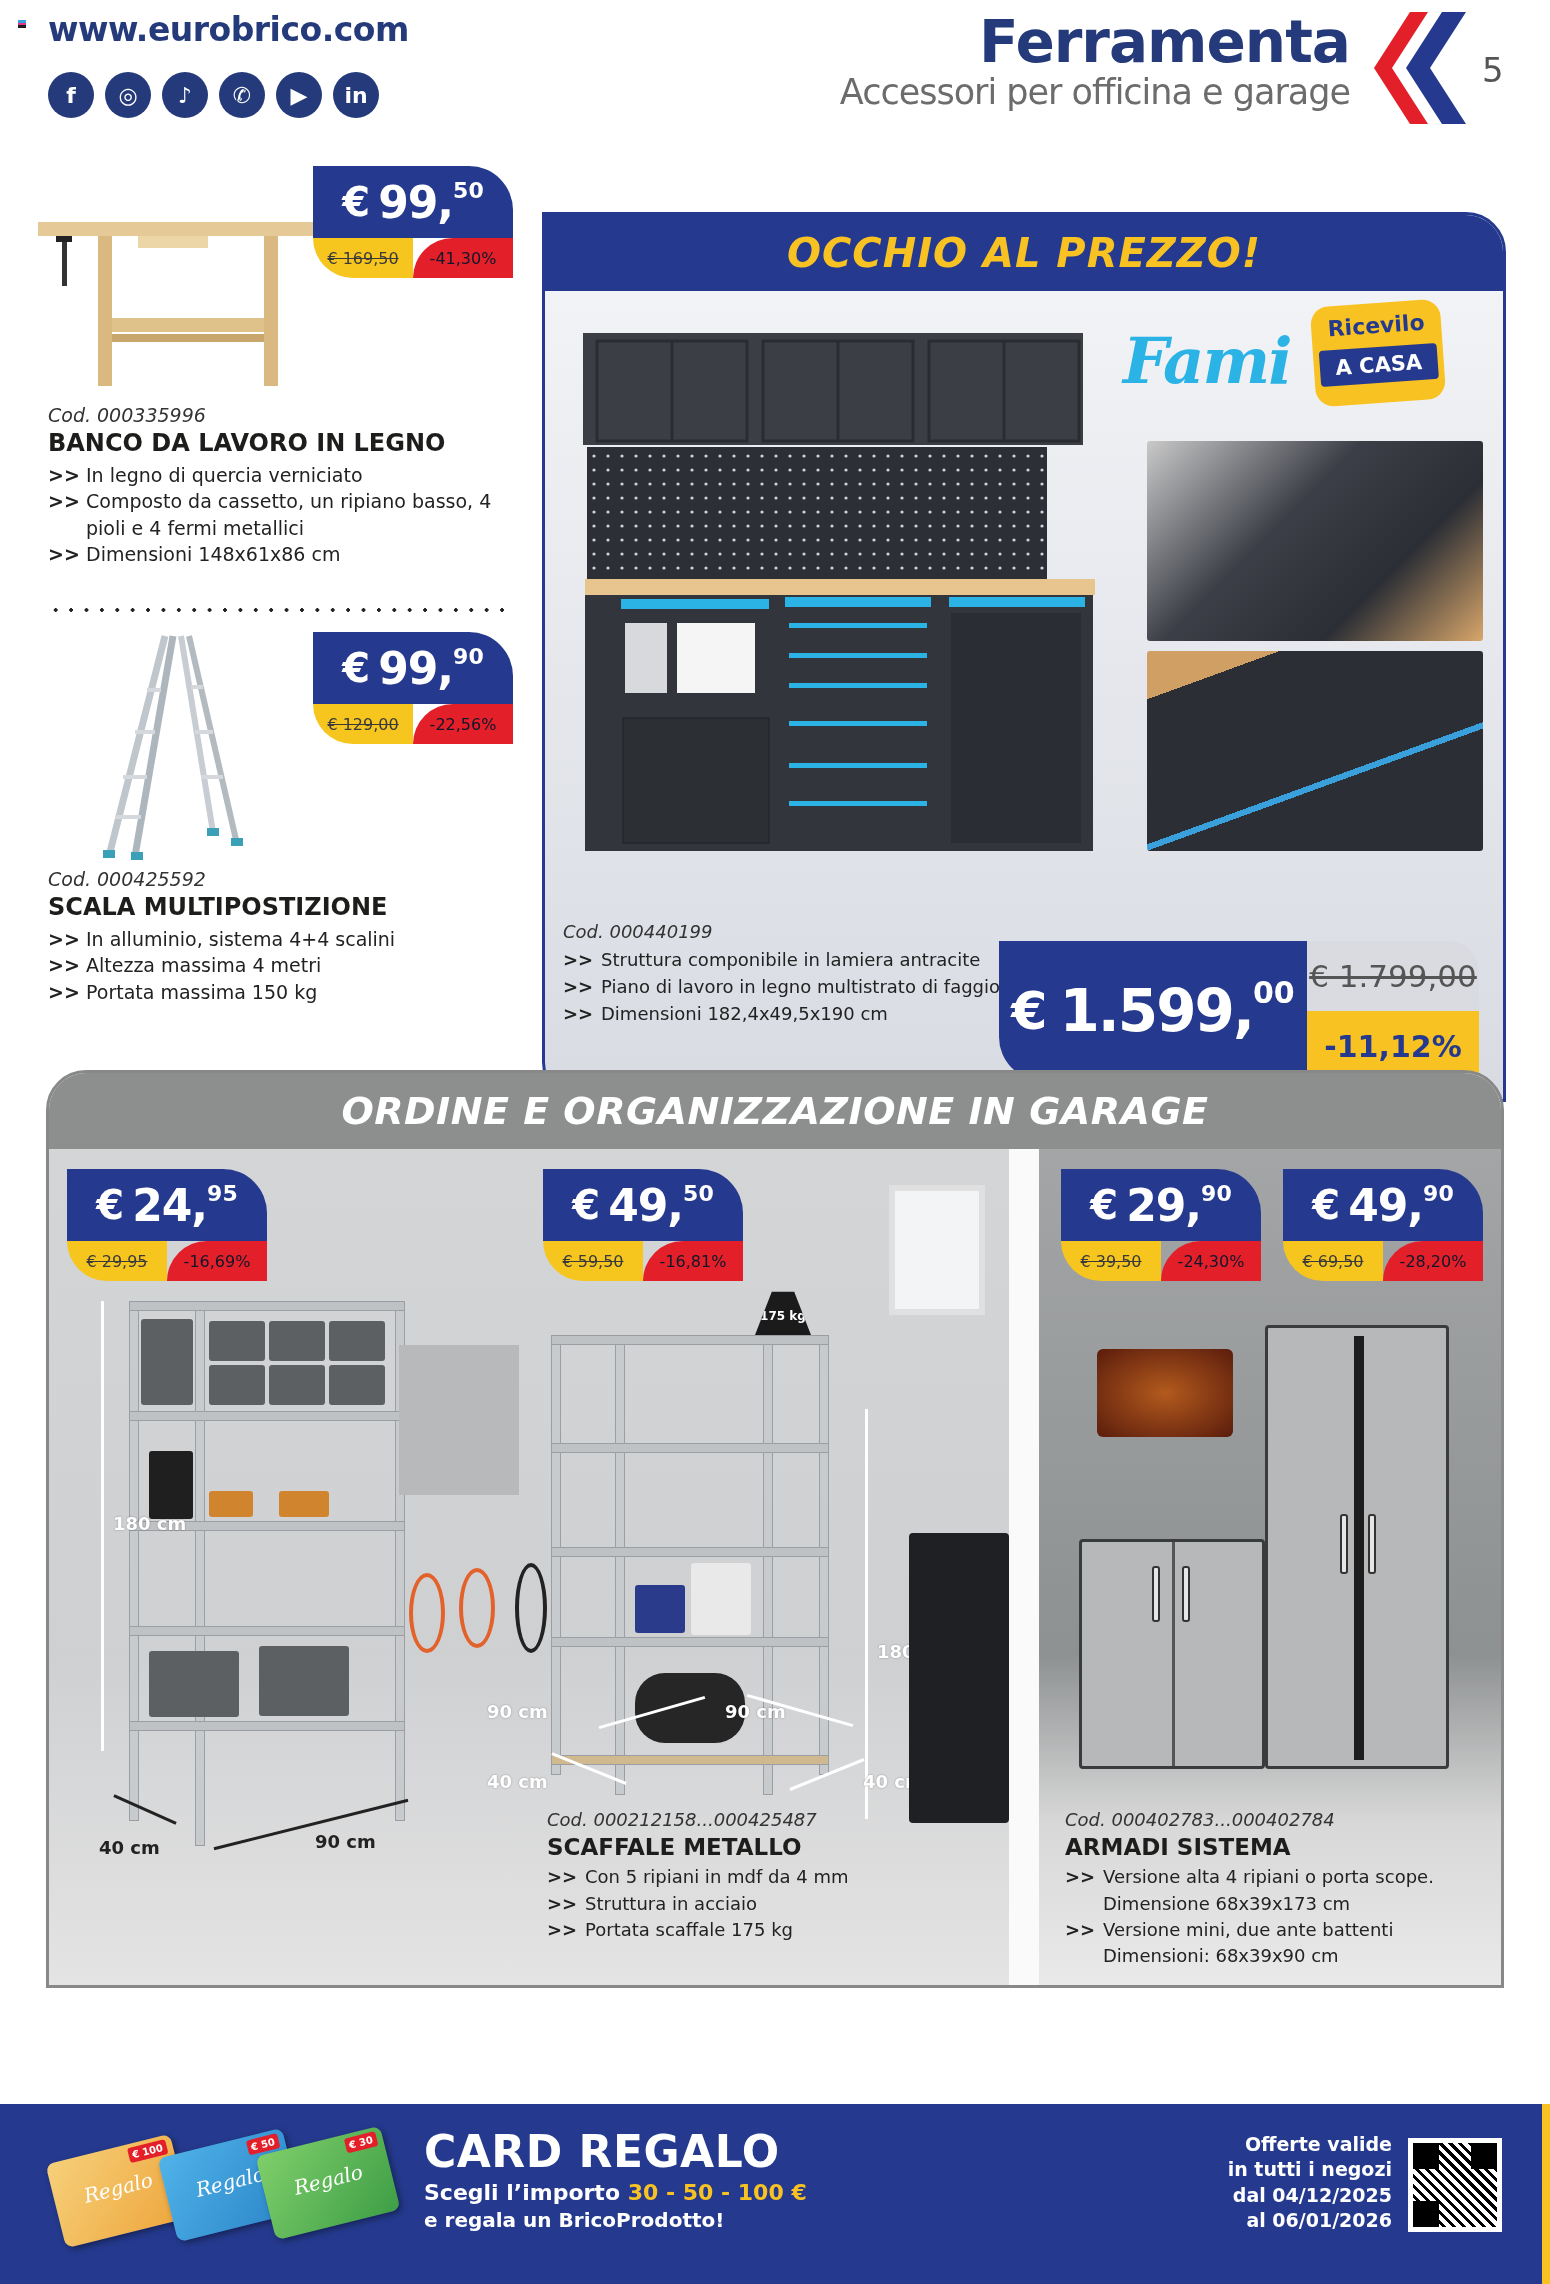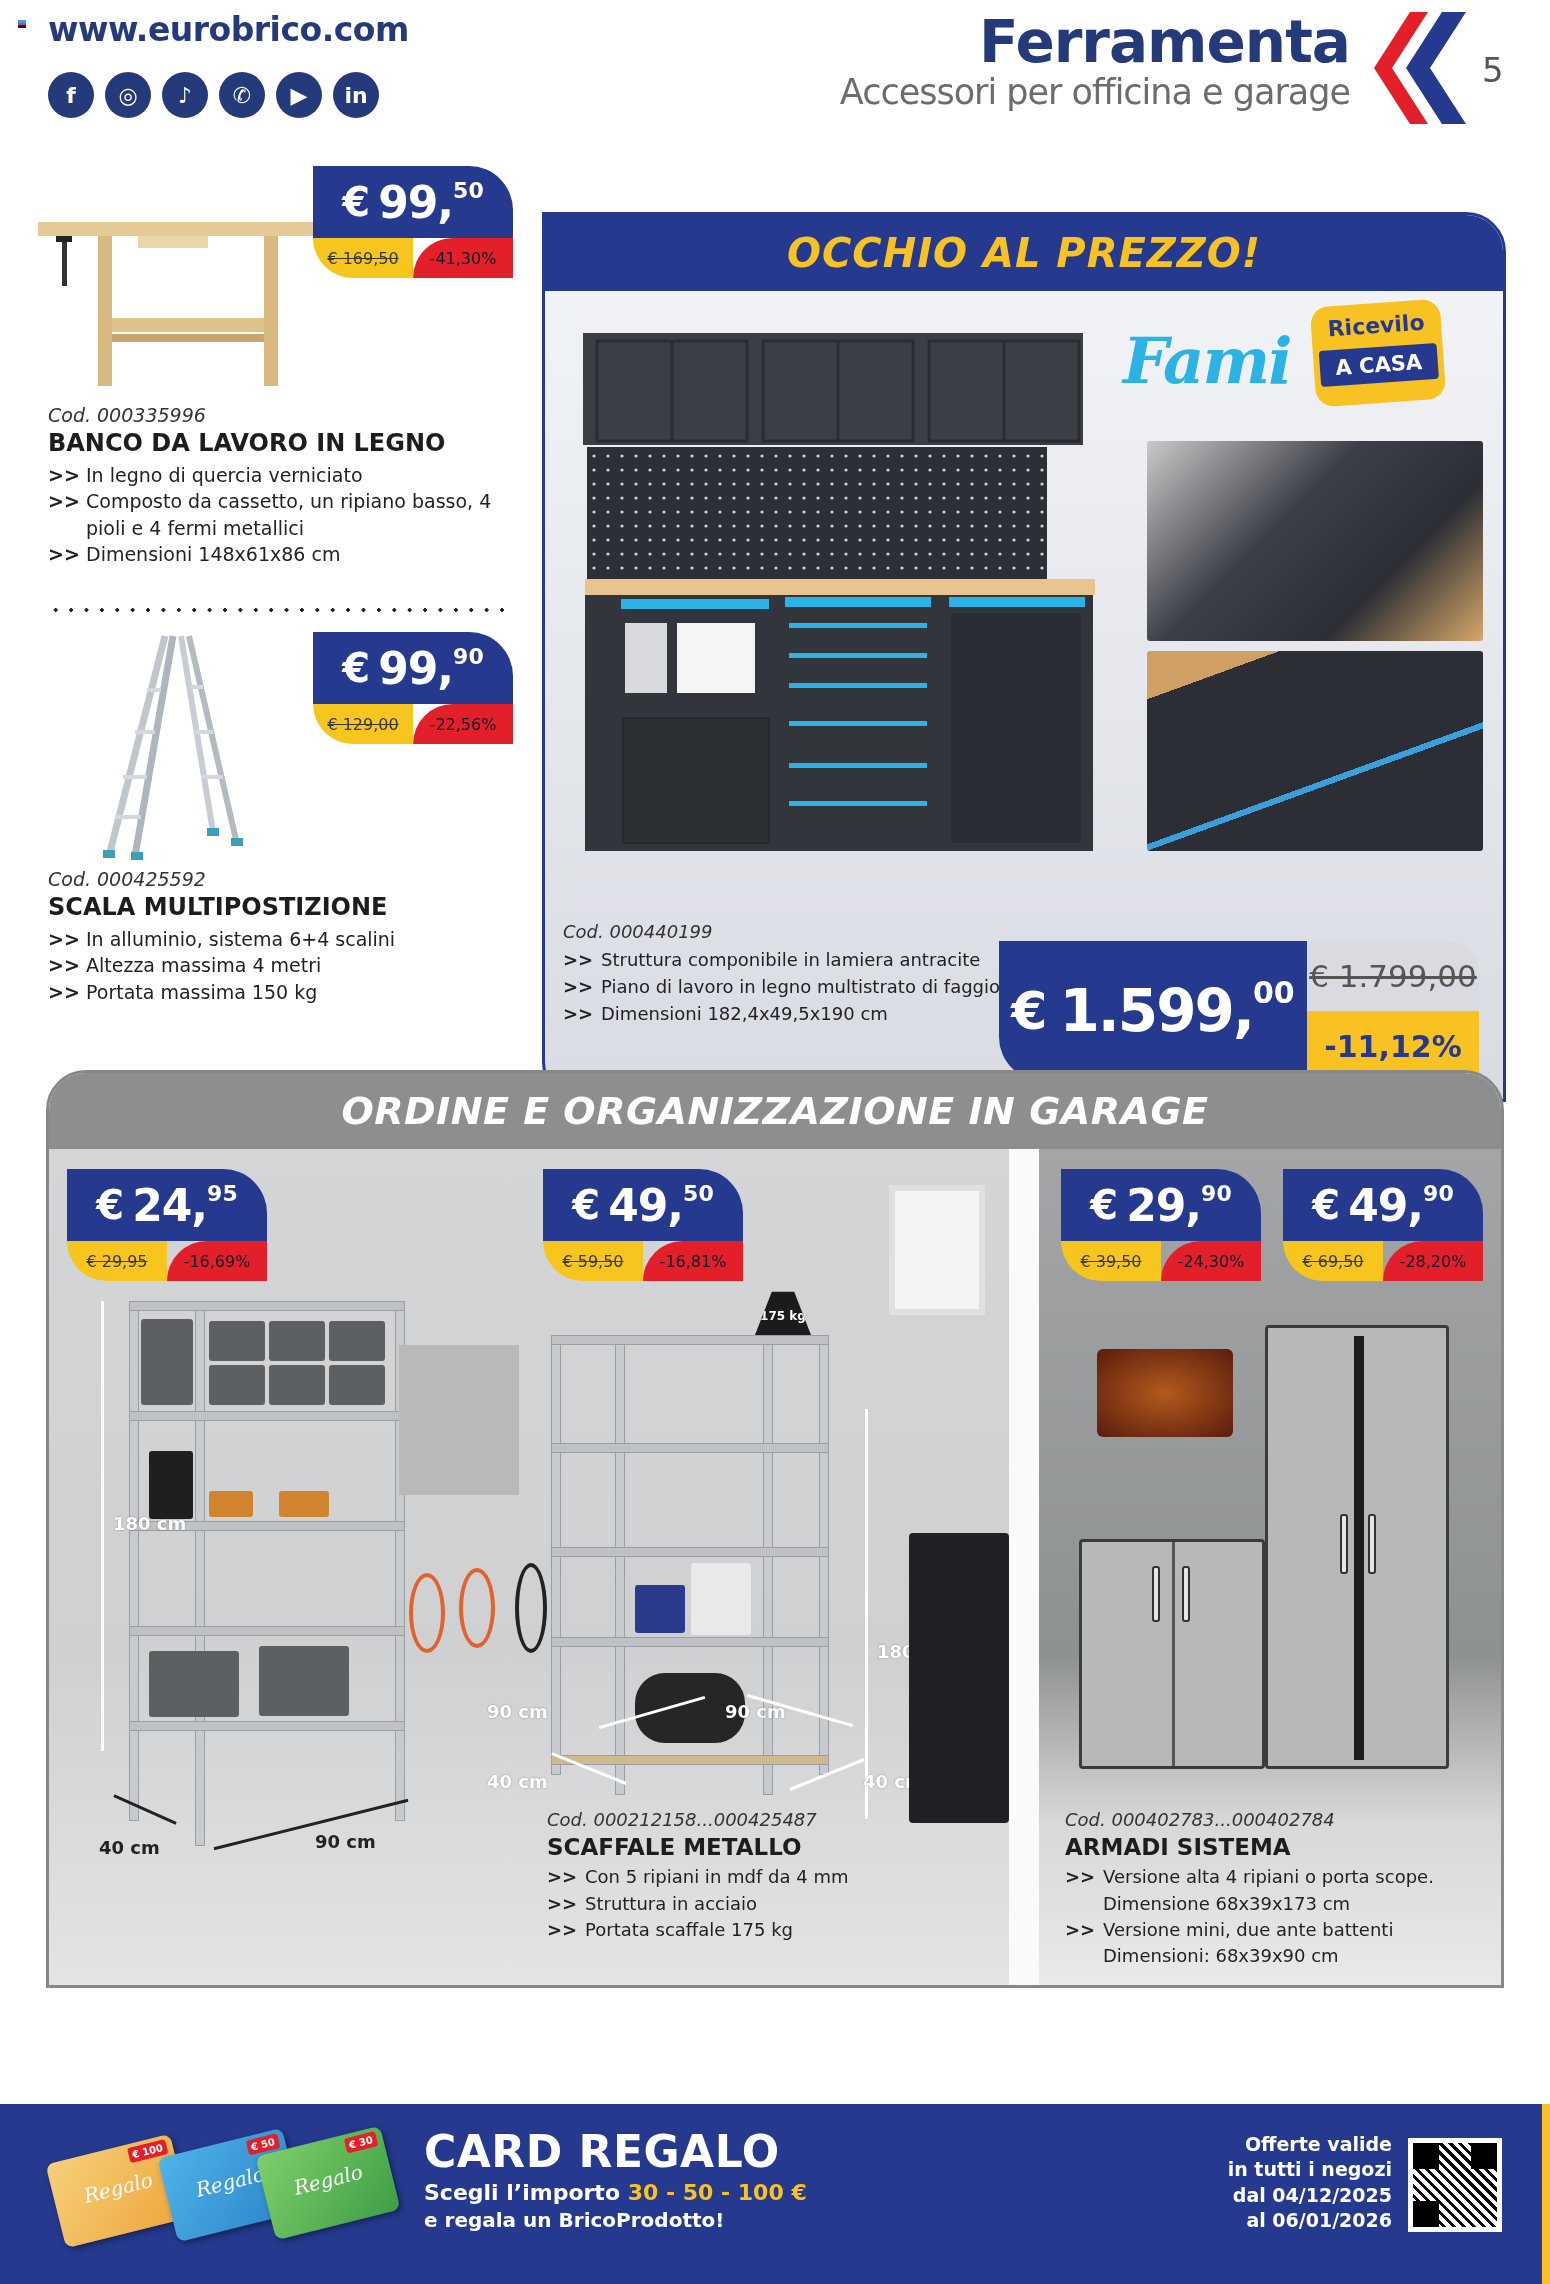--- a/index.html
+++ b/index.html
@@ -201,21 +201,21 @@
   </div>
   <div class="old">€ 129,00</div>
   <div class="pct">-22,56%</div>
 </div>
 <div class="prod" style="left:48px; top:868px; width:480px;">
   <div class="cod">Cod. 000425592</div>
   <div class="name">SCALA MULTIPOSTIZIONE</div>
   <ul>
     <li>
         <span class="bullet">&gt;&gt;</span>
-        <span>In alluminio, sistema 6+4 scalini</span>
+        <span>In alluminio, sistema 4+4 scalini</span>
       </li>
     <li>
         <span class="bullet">&gt;&gt;</span>
         <span>Altezza massima 4 metri</span>
       </li>
     <li>
         <span class="bullet">&gt;&gt;</span>
         <span>Portata massima 150 kg</span>
       </li>
   </ul>

